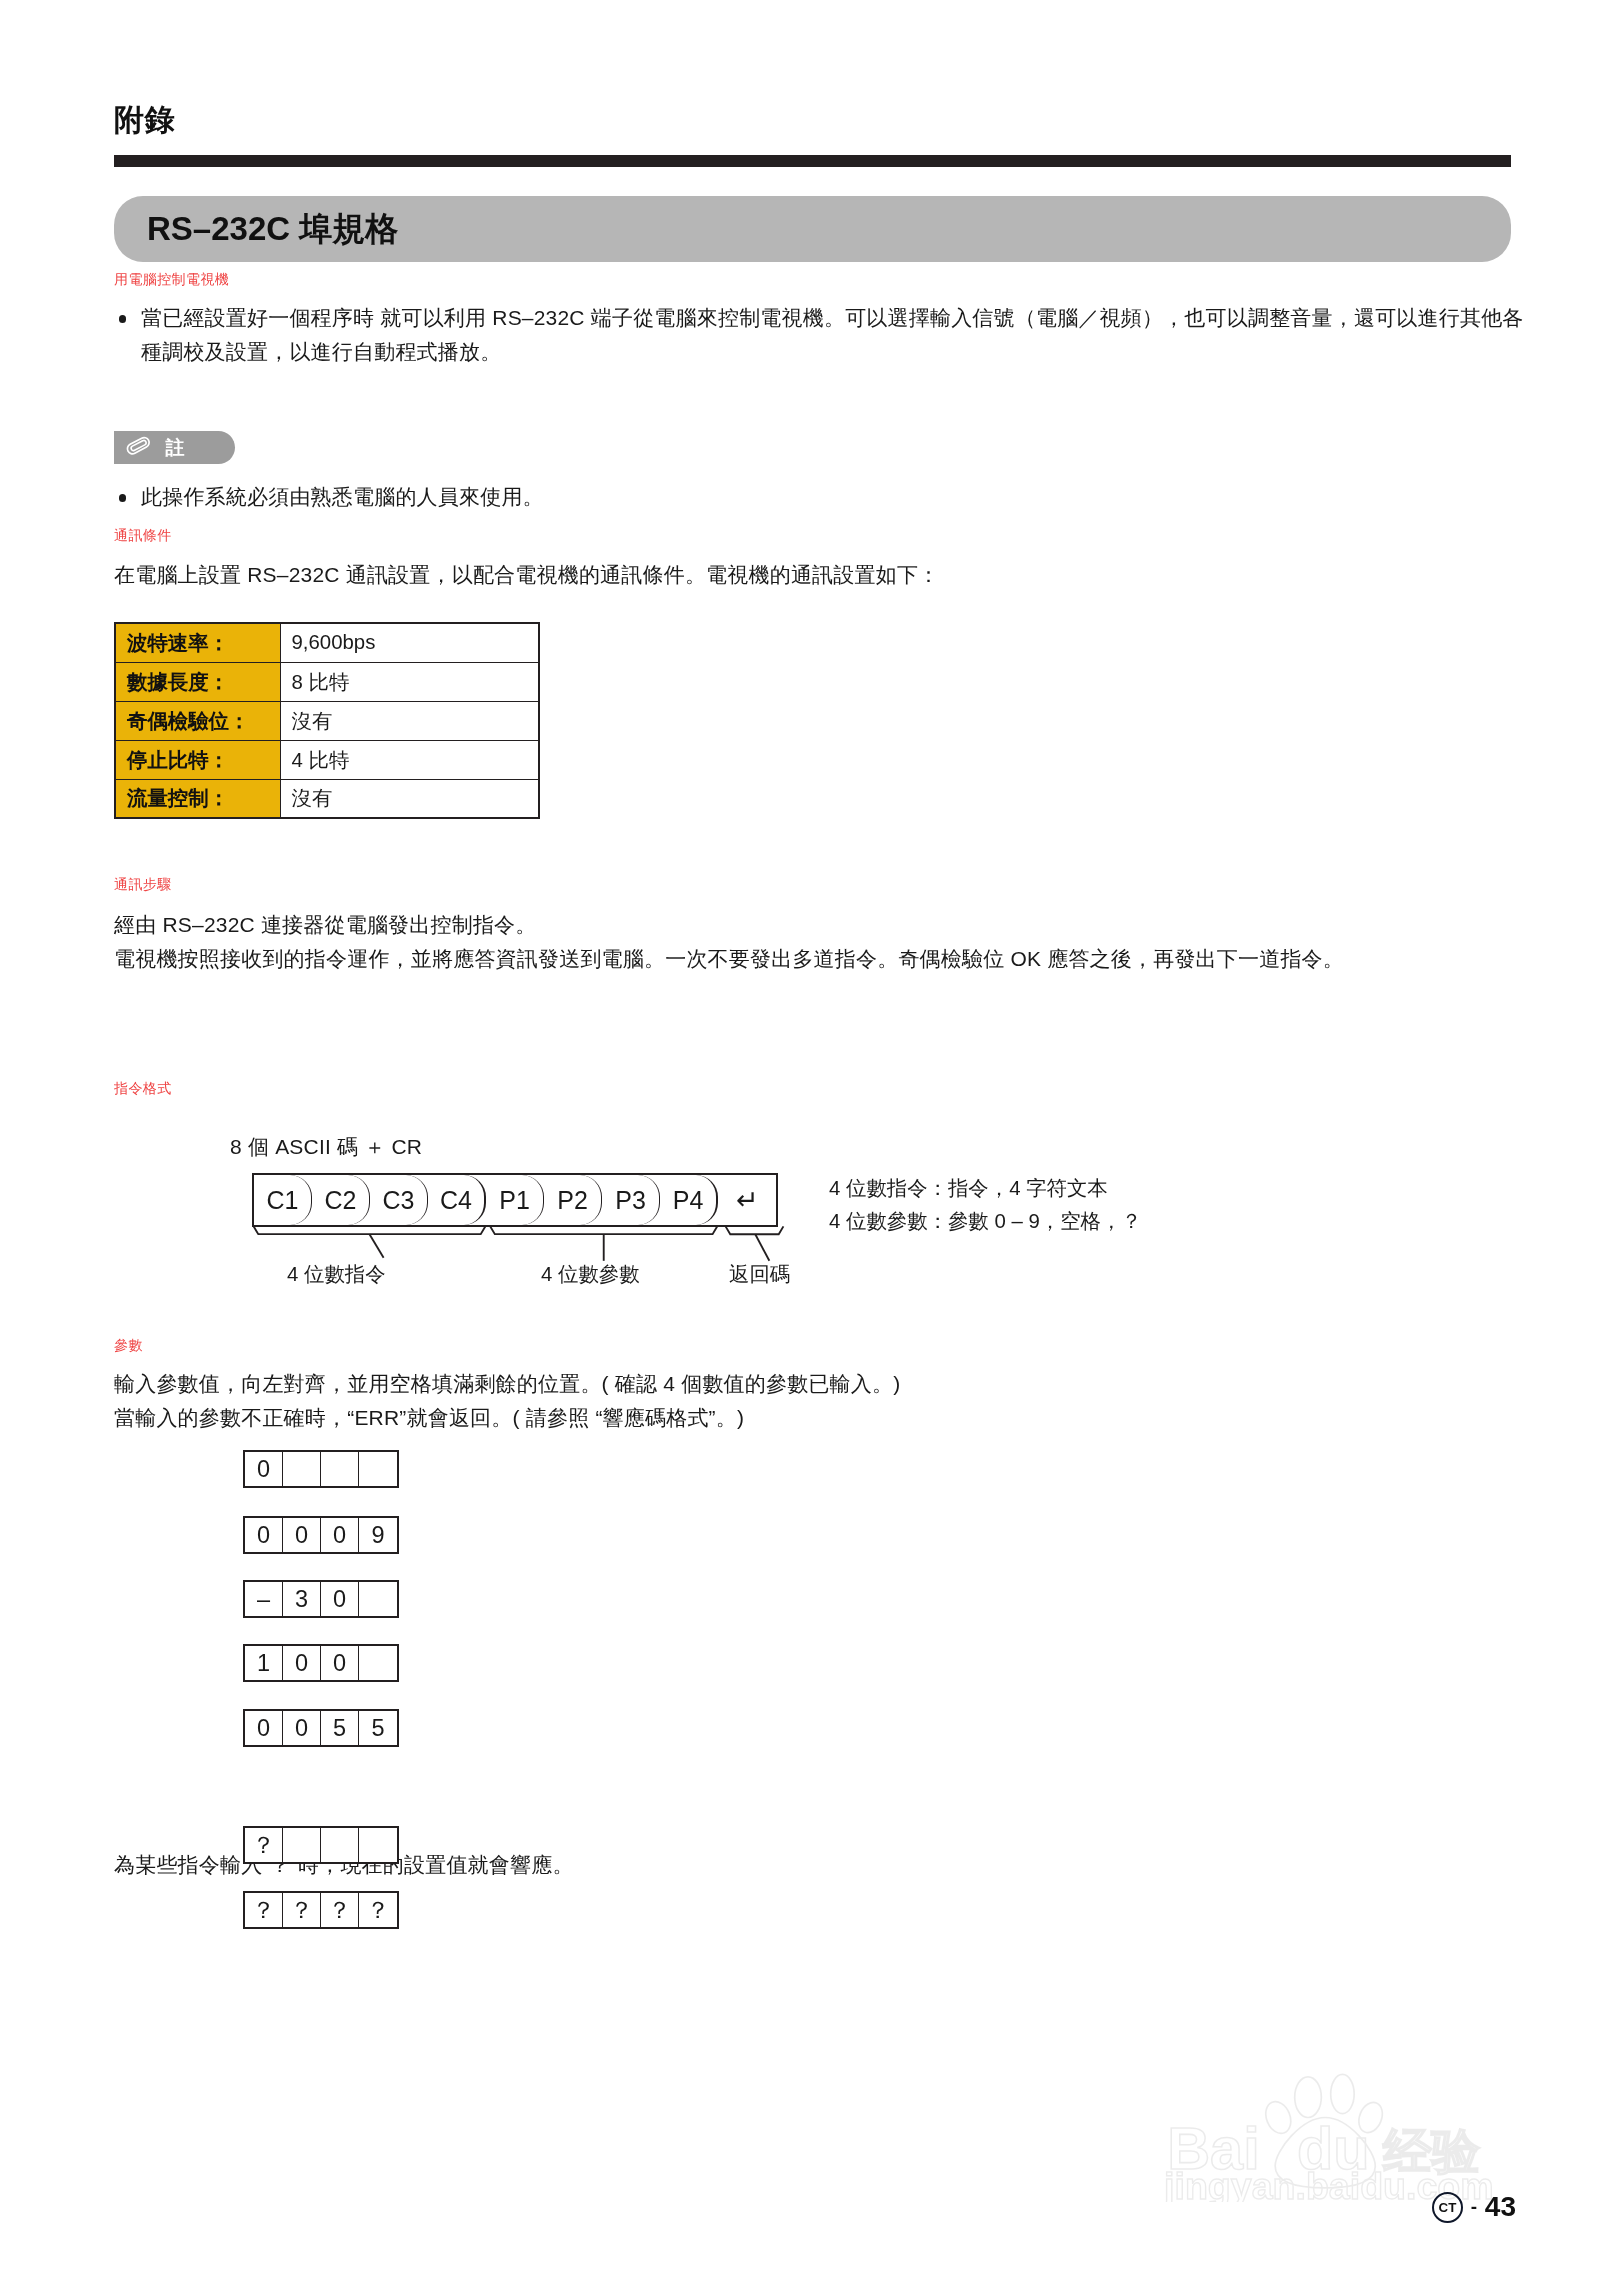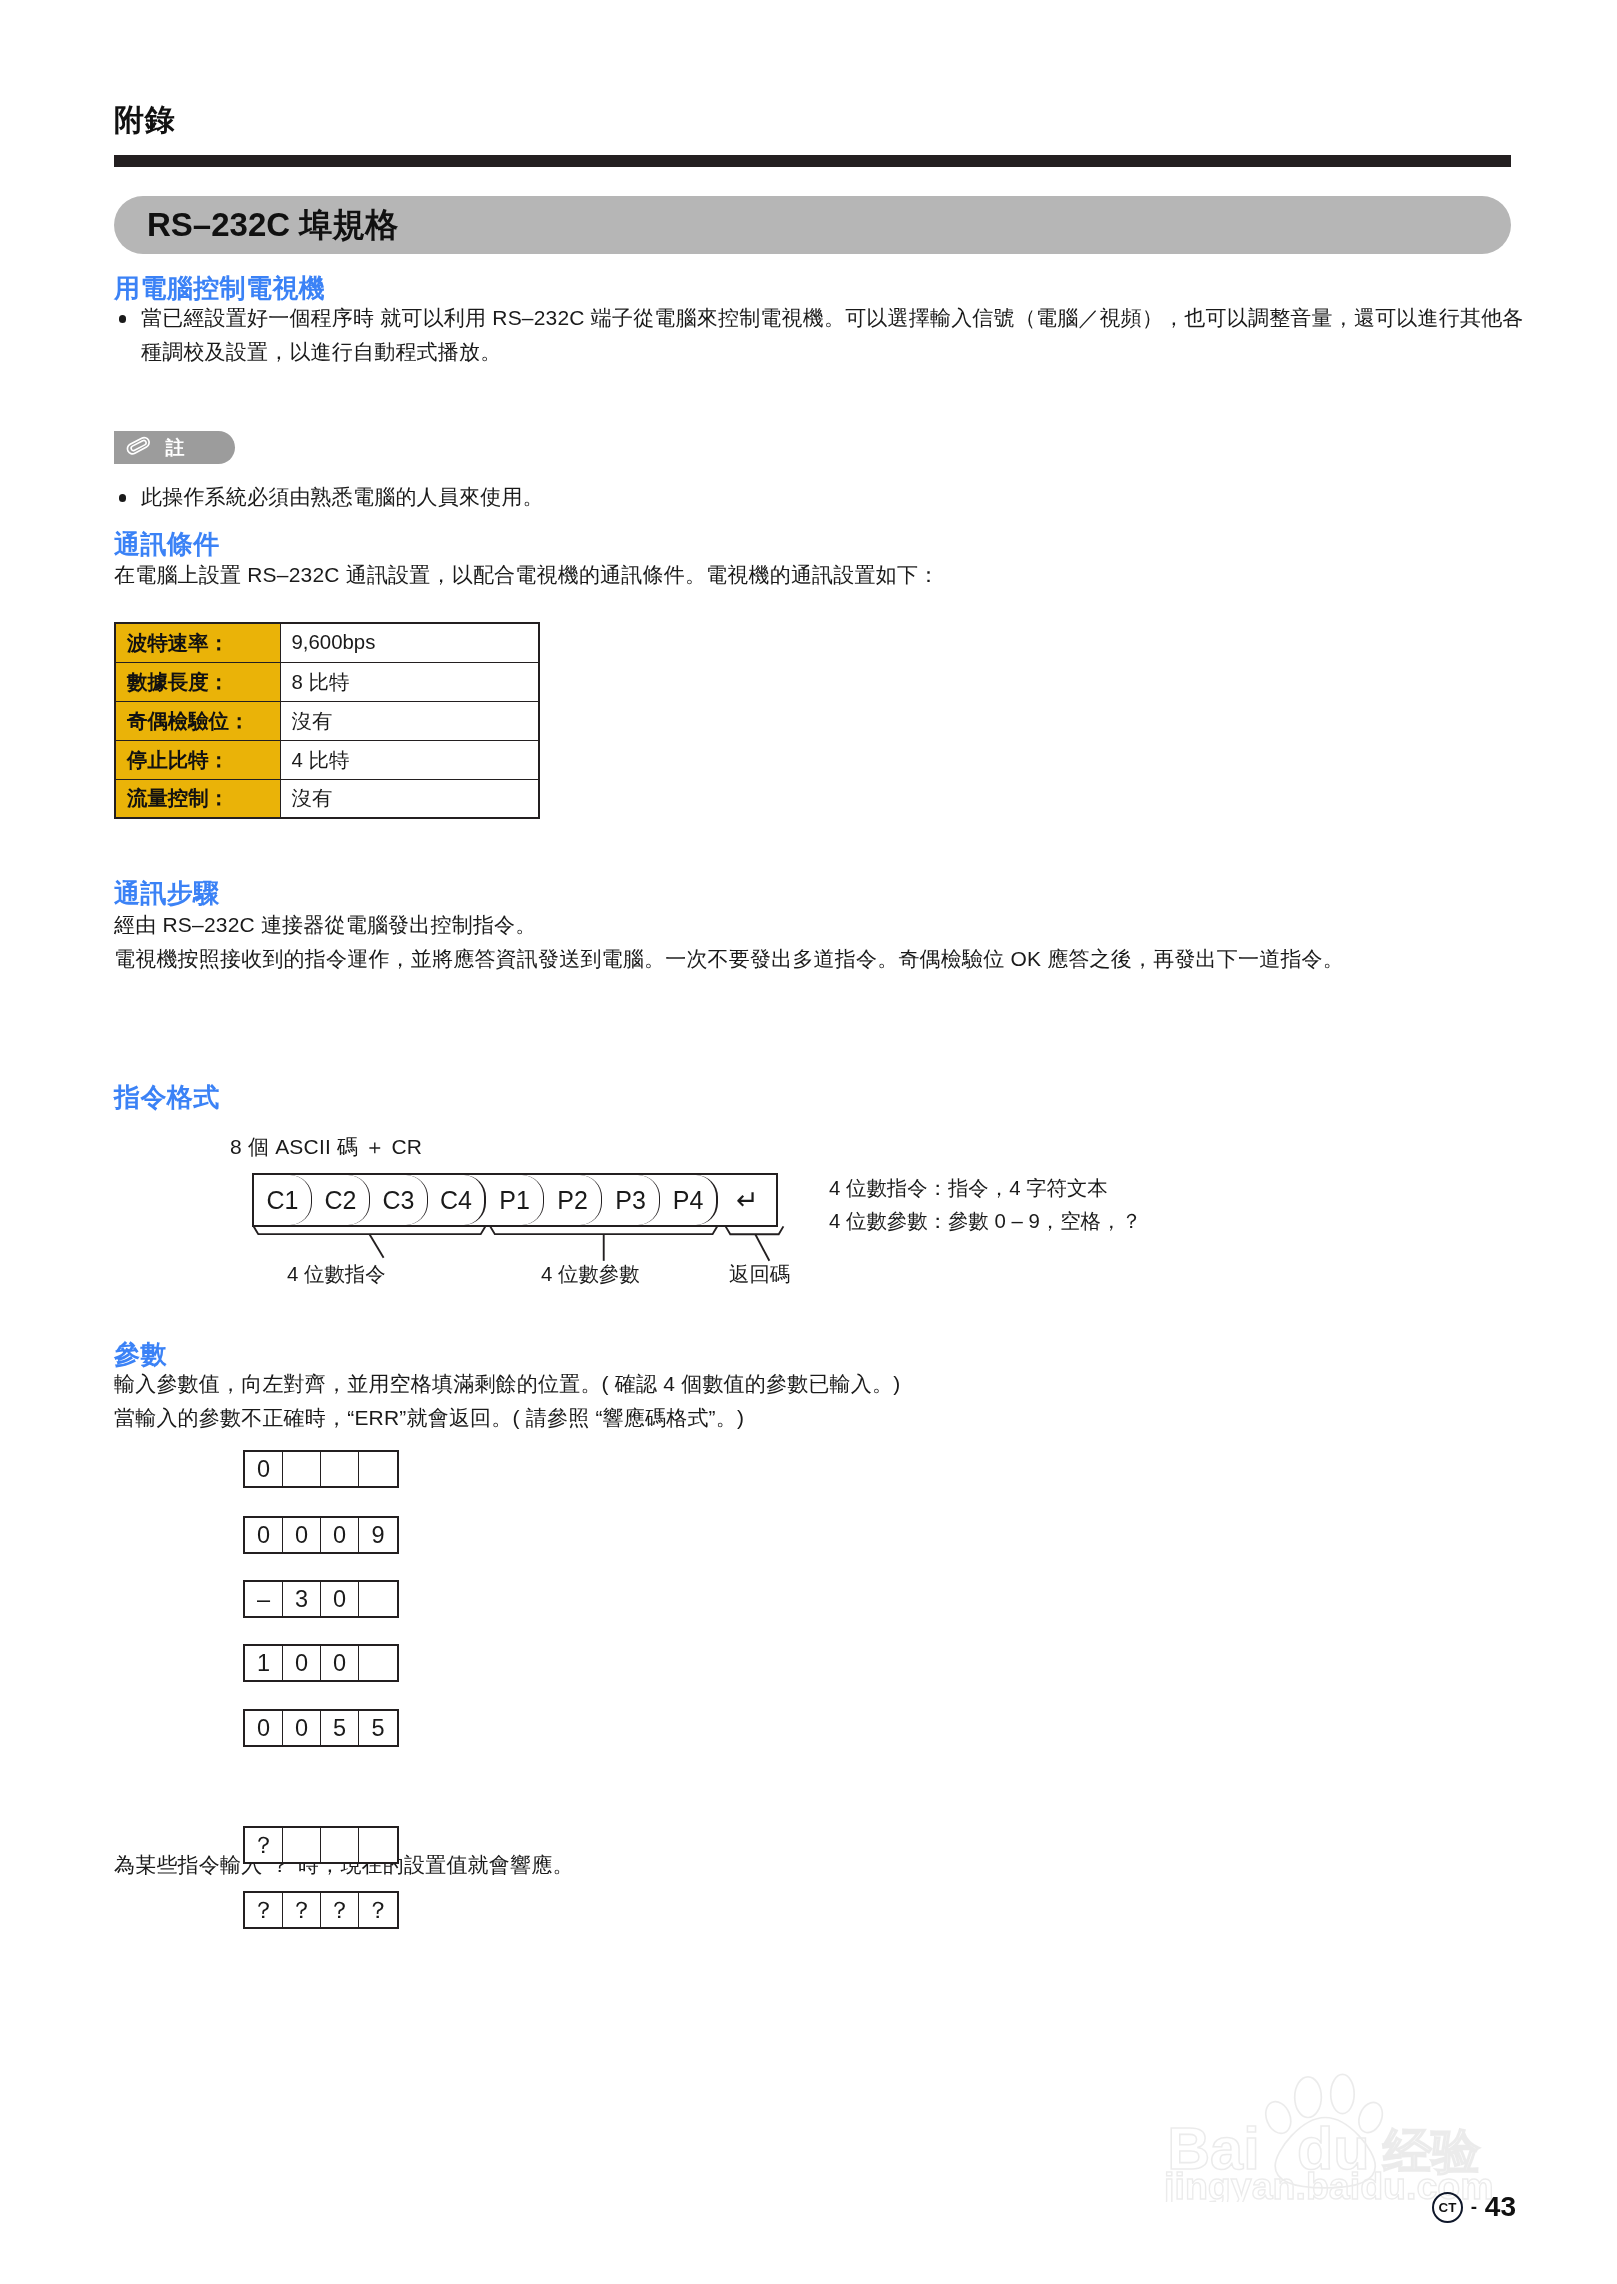--- a/index.html
+++ b/index.html
@@ -35,42 +35,42 @@
     top: 155px;
     width: 1397px;
     height: 11.8px;
     background: #231f20;
   }
   .section-bar {
     position: absolute;
     left: 114px;
     top: 196px;
     width: 1397px;
-    height: 58px;
+    height: 66px;
     background: #b6b6b6;
     border-radius: 29px;
   }
   .section-bar-label {
     position: absolute;
     left: 33px;
     top: 50%;
     transform: translateY(-50%);
     font-size: 33px;
     font-weight: bold;
     letter-spacing: 0px;
     color: #111;
     white-space: nowrap;
   }
 
   
   .sub-head {
     position: absolute;
-    font-size: 26px;
-    font-weight: bold;
-    color: #3b82f6;
+    font-size: 14px;
+    font-weight: normal;
+    color: #ef4444;
     letter-spacing: 0.4px;
     white-space: nowrap;
   }
   .body-line {
     position: absolute;
     font-size: 21px;
     line-height: 34px;
     color: #1a1a1a;
     letter-spacing: 0.2px;
   }

